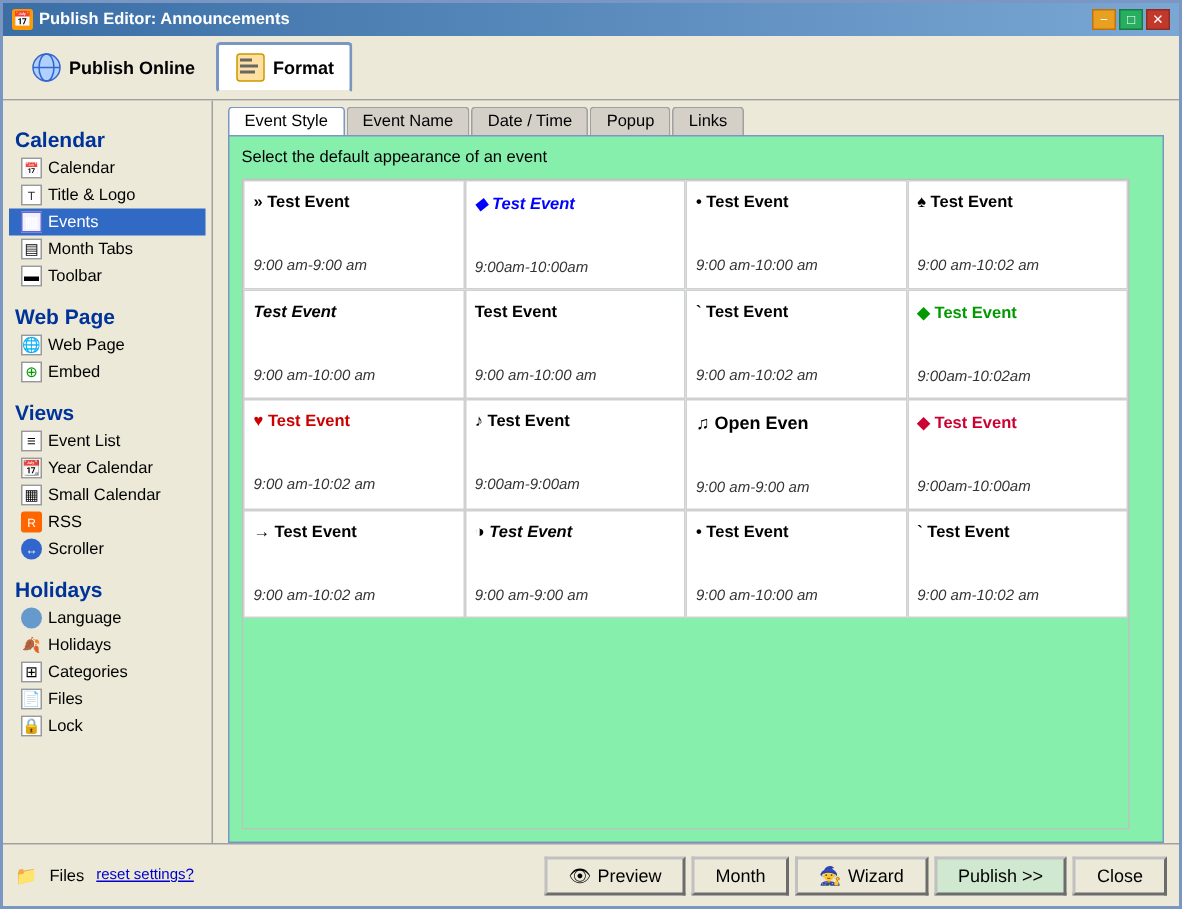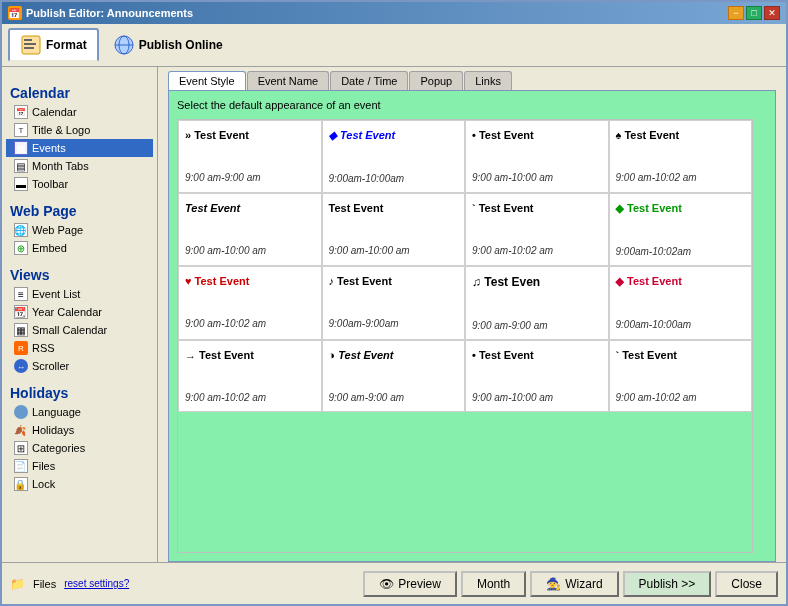--- a/index.html
+++ b/index.html
@@ -99,21 +99,21 @@
       height: 22px;
     }
     
     .main-content {
       display: flex;
       flex: 1;
       overflow: hidden;
     }
     
     .sidebar {
-      width: 156px;
+      width: 140px;
       background: #ece9d8;
       border-right: 1px solid #a0a0a0;
       padding: 8px 4px;
       overflow-y: auto;
       flex-shrink: 0;
     }
     
     .sidebar-section-title {
       font-size: 14px;
       font-weight: bold;
@@ -337,36 +337,36 @@
       <span>Publish Editor: Announcements</span>
     </div>
     <div class="title-bar-controls">
       <button class="title-btn min">−</button>
       <button class="title-btn max">□</button>
       <button class="title-btn">✕</button>
     </div>
   </div>
 
   <div class="toolbar">
+    <button class="toolbar-btn">
+      <svg class="toolbar-icon" viewBox="0 0 22 22">
+        <circle cx="11" cy="11" r="9" fill="#b0d0ff" stroke="#3366cc" stroke-width="1"></circle>
+        <ellipse cx="11" cy="11" rx="5" ry="9" fill="none" stroke="#3366cc" stroke-width="1"></ellipse>
+        <line x1="2" y1="11" x2="20" y2="11" stroke="#3366cc" stroke-width="1"></line>
+      </svg>
+      <span>Publish Online</span>
+    </button>
     <button class="toolbar-btn active">
       <svg class="toolbar-icon" viewBox="0 0 22 22">
         <rect x="2" y="2" width="18" height="18" rx="2" fill="#ffe0a0" stroke="#cc9900" stroke-width="1"></rect>
         <rect x="4" y="5" width="8" height="2" fill="#666"></rect>
         <rect x="4" y="9" width="12" height="2" fill="#666"></rect>
         <rect x="4" y="13" width="10" height="2" fill="#666"></rect>
       </svg>
       <span>Format</span>
-    </button>
-    <button class="toolbar-btn">
-      <svg class="toolbar-icon" viewBox="0 0 22 22">
-        <circle cx="11" cy="11" r="9" fill="#b0d0ff" stroke="#3366cc" stroke-width="1"></circle>
-        <ellipse cx="11" cy="11" rx="5" ry="9" fill="none" stroke="#3366cc" stroke-width="1"></ellipse>
-        <line x1="2" y1="11" x2="20" y2="11" stroke="#3366cc" stroke-width="1"></line>
-      </svg>
-      <span>Publish Online</span>
     </button>
   </div>
 
   <div class="main-content">
 
     <div class="sidebar">
       <div class="sidebar-section-title">Calendar</div>
 
       <div class="sidebar-item">
         <div class="sidebar-item-icon icon-calendar">📅</div>
@@ -510,21 +510,21 @@
 
               <div class="event-cell">
                 <div class="event-name color-red" style="font-weight:bold;">♥ Test Event</div>
                 <div class="event-time">9:00 am-10:02 am</div>
               </div>
               <div class="event-cell">
                 <div class="event-name color-black">♪ Test Event</div>
                 <div class="event-time">9:00am-9:00am</div>
               </div>
               <div class="event-cell">
-                <div class="event-name color-black" style="font-weight:bold;font-size:12px;">♫ Test Even</div>
+                <div class="event-name color-black" style="font-weight:bold;font-size:12px;">♫ Open Even</div>
                 <div class="event-time">9:00 am-9:00 am</div>
               </div>
               <div class="event-cell">
                 <div class="event-name color-crimson" style="font-weight:bold;">◆ Test Event</div>
                 <div class="event-time">9:00am-10:00am</div>
               </div>
 
               <div class="event-cell">
                 <div class="event-name color-black">→ Test Event</div>
                 <div class="event-time">9:00 am-10:02 am</div>

